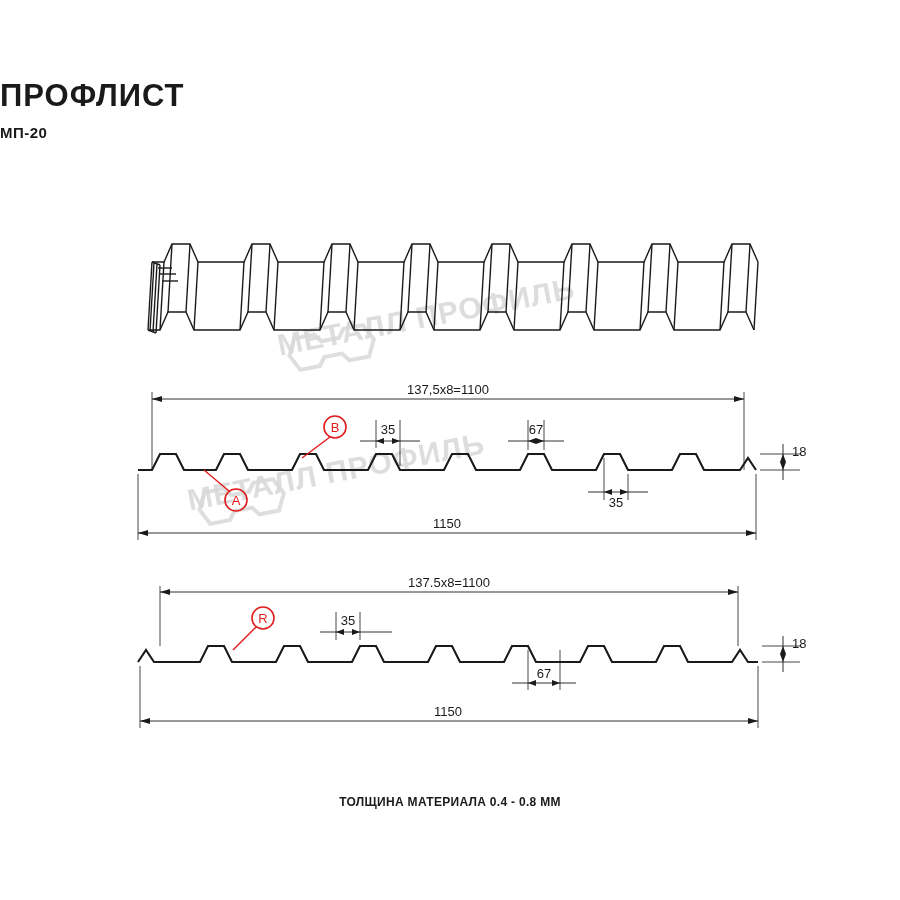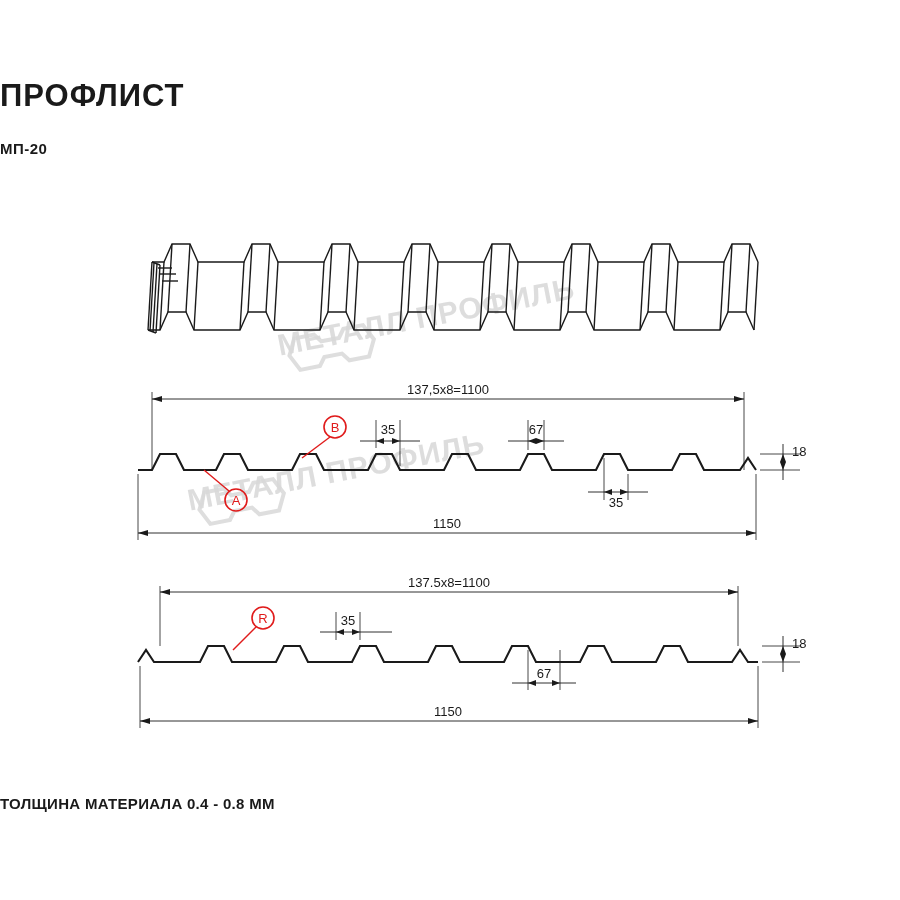--- a/index.html
+++ b/index.html
@@ -29,30 +29,31 @@
   }
   .title-main {
     font-size: 31px;
     font-weight: bold;
     letter-spacing: 1px;
     color: #1a1a1a;
   }
   .title-sub {
     font-size: 15px;
     font-weight: bold;
-    margin-top: 26px;
+    margin-top: 10px;
     color: #1a1a1a;
     letter-spacing: 0.5px;
   }
   .footer-block {
     position: absolute;
     top: 795px;
     left: 0;
     width: 900px;
-    font-size: 15px;
+    text-align: center;
+    font-size: 12px;
     font-weight: bold;
     letter-spacing: 0.3px;
   }
   svg.drawing {
     position: absolute;
     top: 0;
     left: 0;
   }
   .wm {
     position: absolute;

